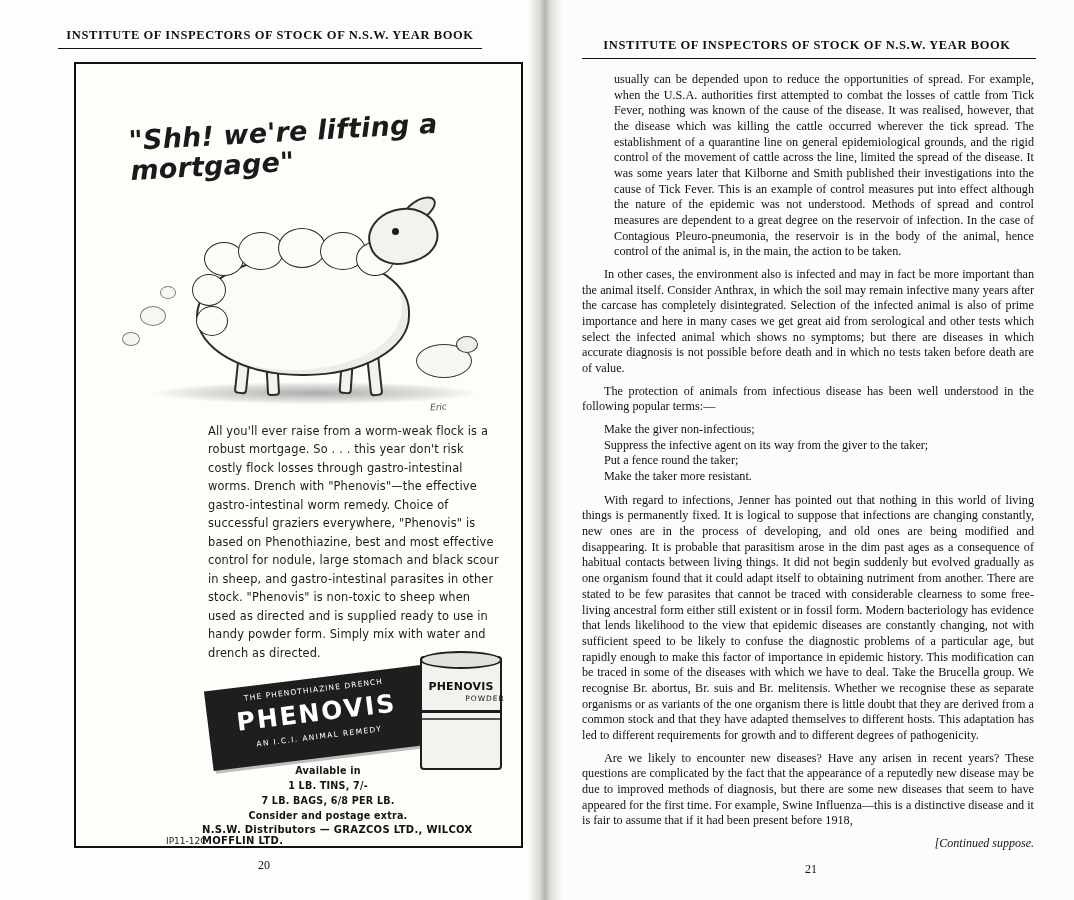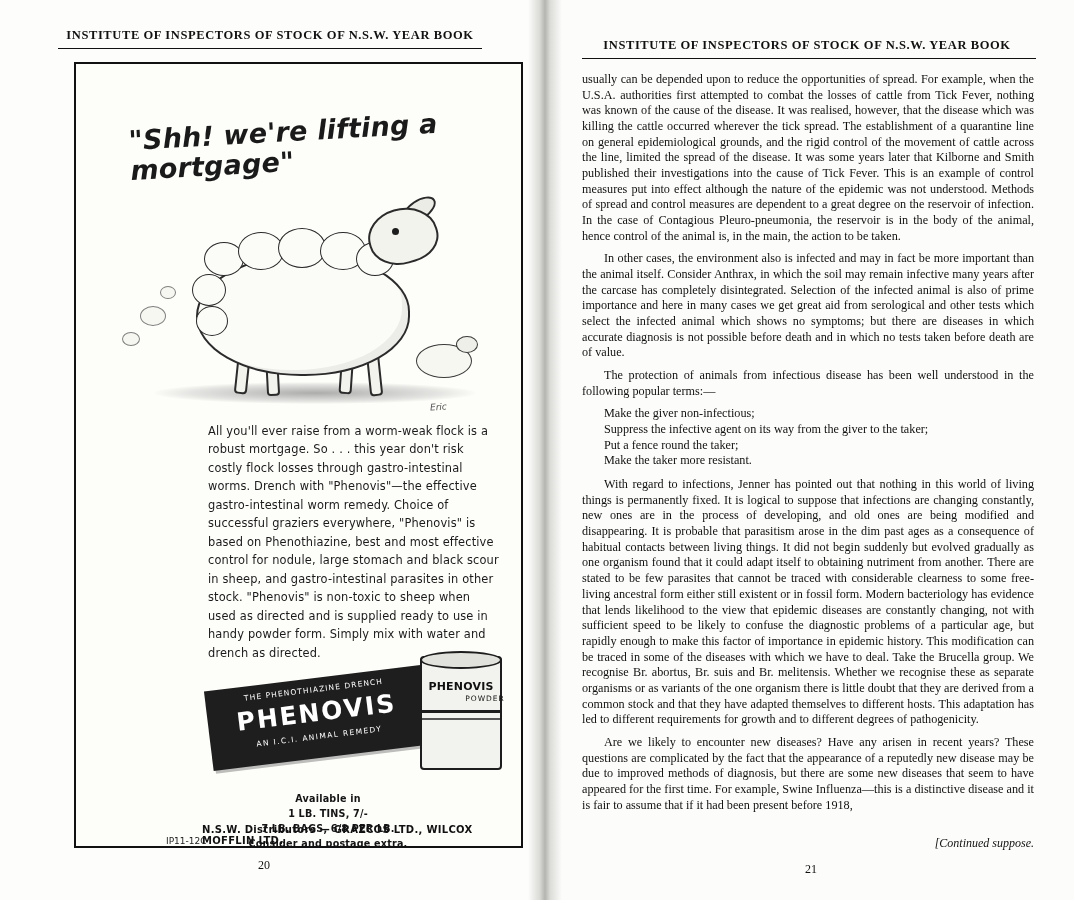--- a/index.html
+++ b/index.html
@@ -344,21 +344,21 @@
   .tin-band2 {
     position: absolute;
     left: 0; top: 60px;
     width: 100%; height: 1.5px;
     background: #555;
   }
 
   .availability {
     position: absolute;
     left: 126px;
-    top: 722px;
+    top: 694px;
     width: 240px;
     font-family: "DejaVu Sans", sans-serif;
     font-size: 9.6px;
     font-weight: bold;
     line-height: 1.55;
     color: #151515;
     letter-spacing: 0.2px;
   }
   .distributors {
     position: absolute;
@@ -401,21 +401,21 @@
     line-height: 1.285;
     text-align: justify;
     text-justify: inter-word;
     color: #111;
   }
   .textcol p {
     margin: 0 0 7px 0;
     text-indent: 22px;
     hyphens: auto;
   }
-  .textcol p.noindent { text-indent: 0; }
+  .textcol p.noindent { text-indent: 0; margin-left: 32px; }
   .terms {
     margin: 0 0 8px 0;
     padding: 0 0 0 22px;
     list-style: none;
   }
   .terms li { margin: 0; }
   .continued {
     position: absolute;
     left: 42px;
     top: 836px;

